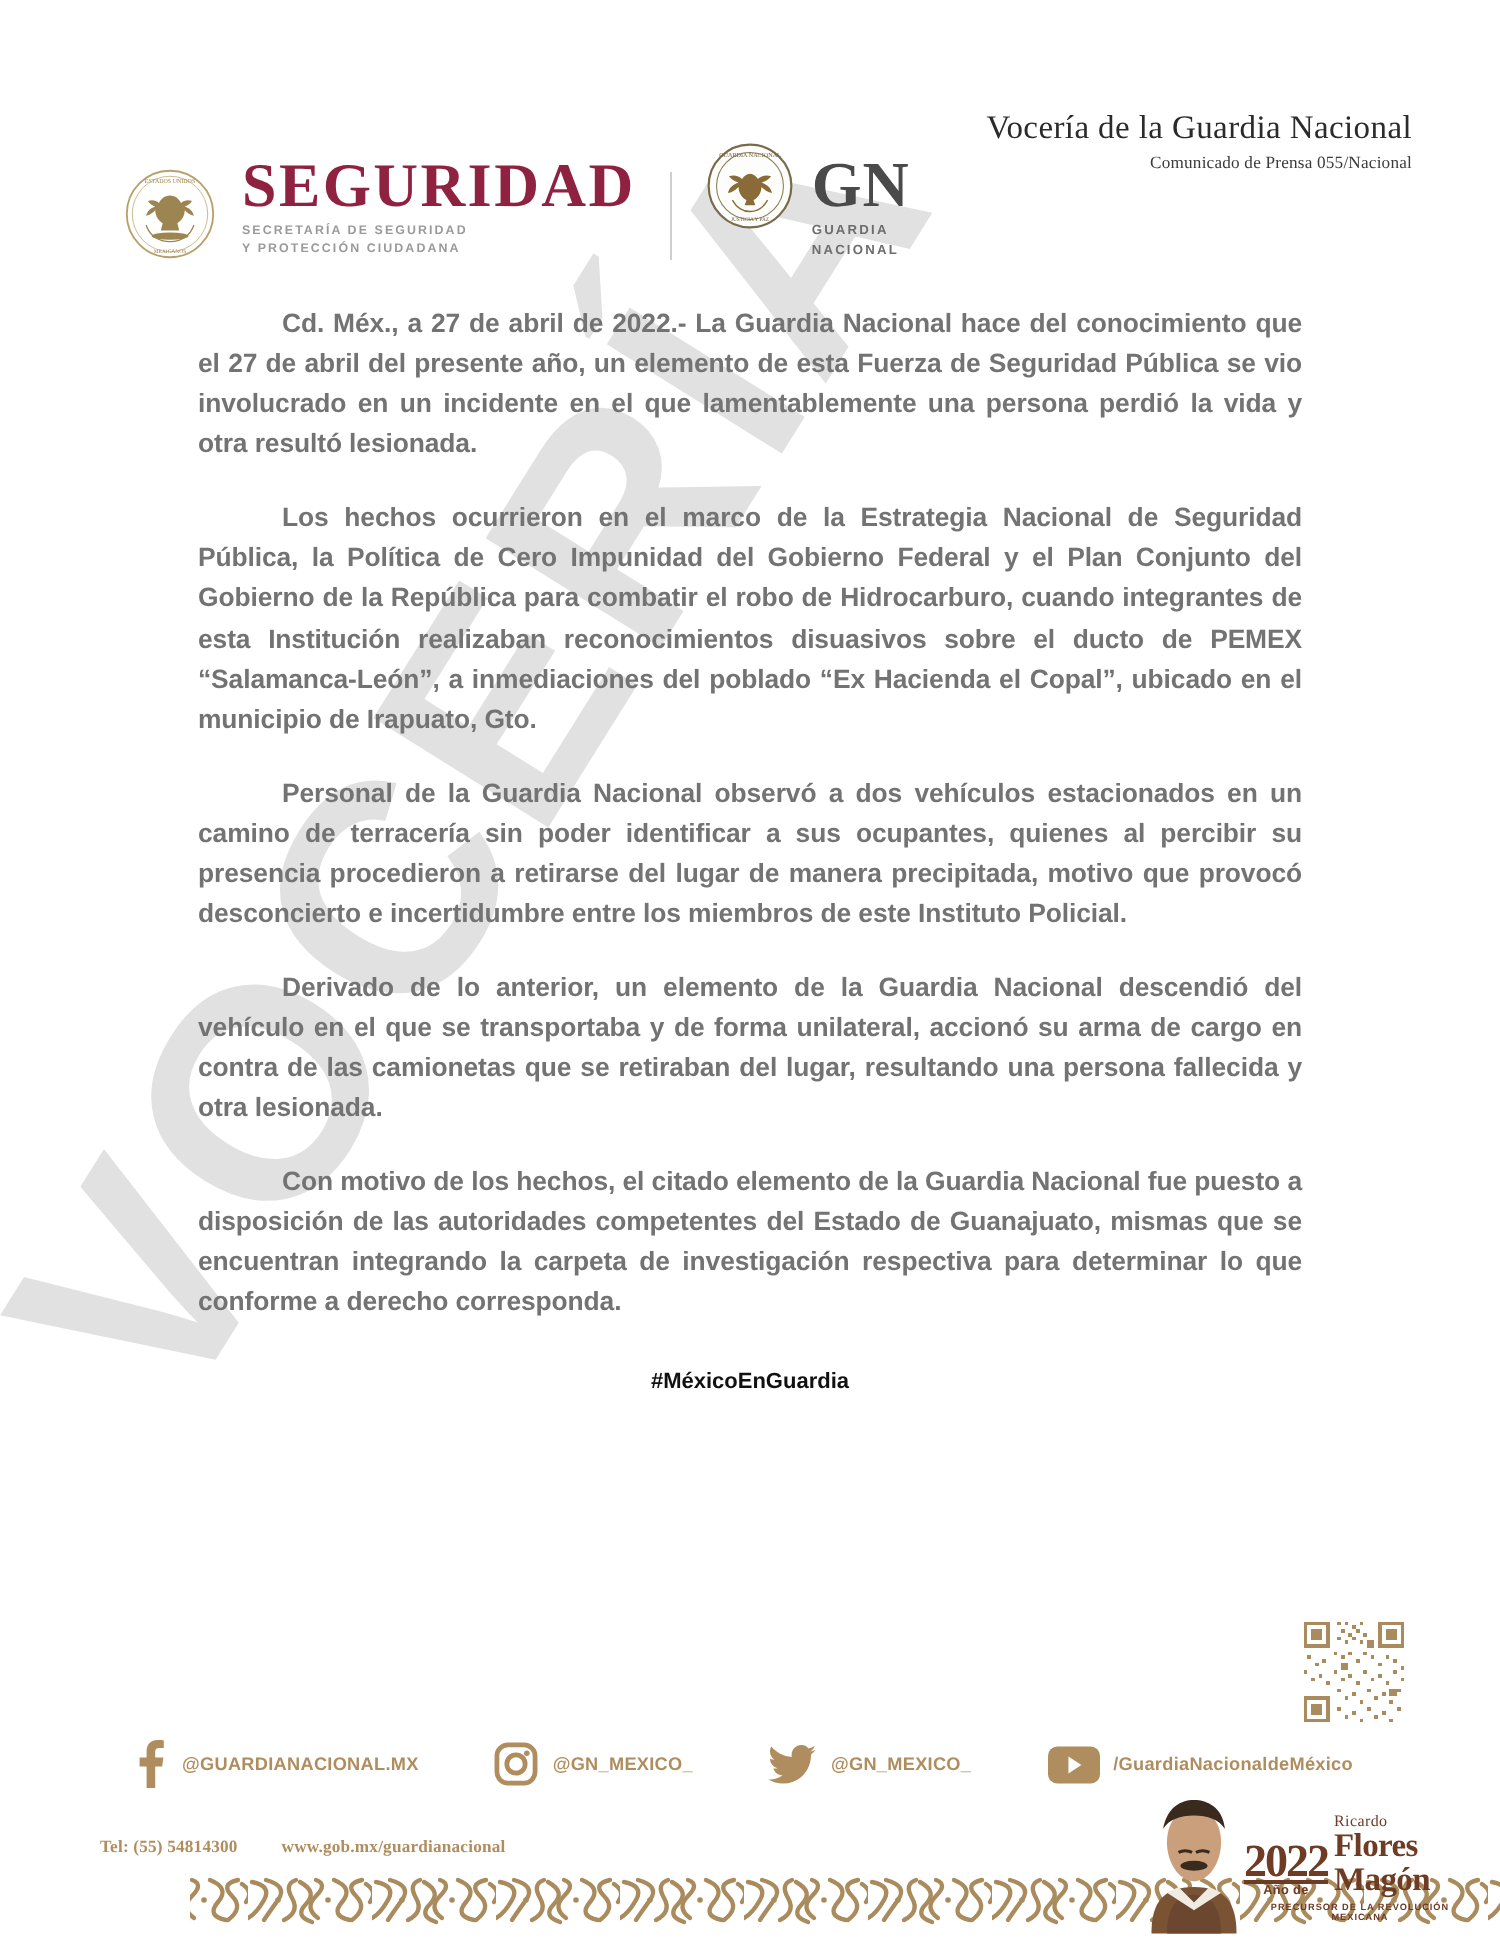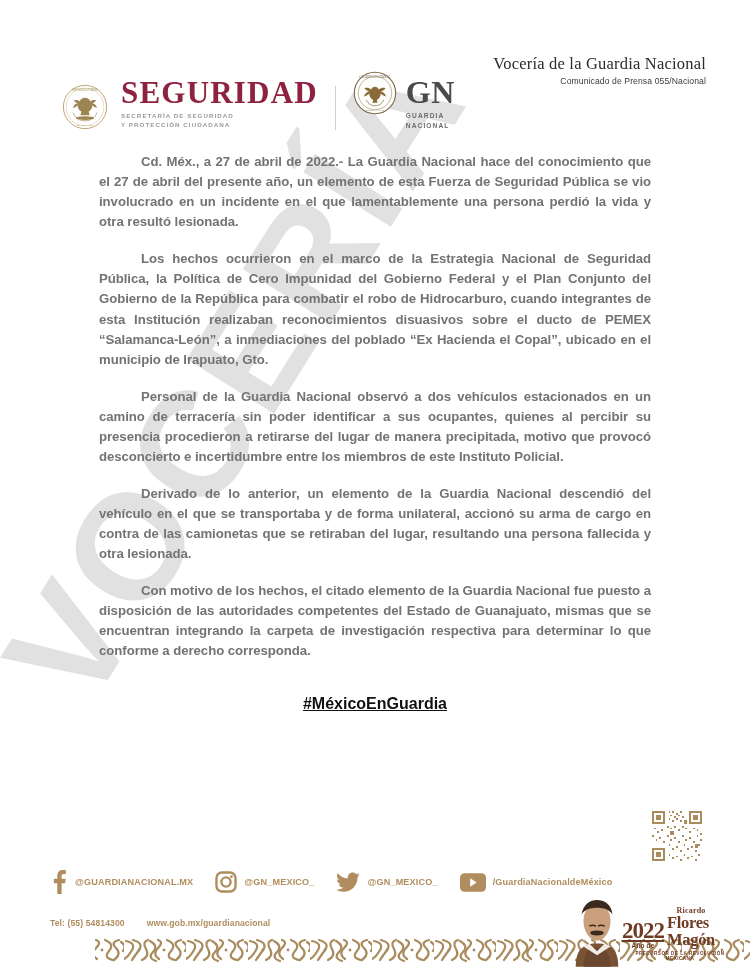--- a/index.html
+++ b/index.html
@@ -127,20 +127,21 @@
     letter-spacing: .2px;
     display: block;
     line-height: 1.25;
   }
   .voceria-line {
     display: block;
     font-size: 8.6px;
     color: #3a3a3a;
     line-height: 1.6;
     letter-spacing: .1px;
+    font-family: Liberation Serif, serif;
   }
 
   
   .doc-title {
     position: relative;
     z-index: 2;
     margin: 30px auto 0;
     width: 530px;
     text-align: center;
     font-size: 15.2px;
@@ -166,44 +167,43 @@
     color: #737373;
     letter-spacing: -0.05px;
     font-weight: bold;
   }
   .body-copy p.no-indent { text-indent: 0; }
 
   .hashtag {
     position: relative;
     z-index: 2;
     text-align: center;
-    font-size: 16px;
+    font-size: 11px;
     font-weight: 700;
     color: #111;
-    margin-top: 34px;
-    text-decoration: underline;
+    margin-top: 24px;
   }
 
   
   .footer {
     position: absolute;
     left: 0;
     bottom: 0;
     width: 750px;
     z-index: 3;
   }
   .social-row {
     display: flex;
     align-items: center;
-    gap: 0px;
+    gap: 16px;
     padding: 0 0 0 50px;
     height: 30px;
     position: absolute;
     bottom: 74px;
-    left: 0;
+    left: 16px;
   }
   .social-item {
     display: flex;
     align-items: center;
     gap: 7px;
     margin-right: 22px;
   }
   .social-item .sicon {
     display: flex;
     align-items: center;
@@ -220,21 +220,21 @@
   .addr-block {
     position: absolute;
     left: 50px;
     bottom: 41px;
     color: #b08d5e;
     font-size: 8.6px;
     font-weight: 700;
     line-height: 1.55;
     letter-spacing: .1px;
   }
-  .addr-block .l1 span { margin-right: 22px; }
+  .addr-block .l1 span { margin-right: 22px; font-family: Liberation Serif, serif; }
 
   .ornament {
     position: absolute;
     left: 0;
     bottom: 8px;
     width: 750px;
     height: 26px;
     overflow: hidden;
   }
 
@@ -292,23 +292,23 @@
     margin-top: 1px;
     letter-spacing: .2px;
   }
   .magon-names {
     line-height: 1;
   }
   .magon-ricardo {
     display: block;
     font-family: "Liberation Serif", "DejaVu Serif", serif;
     font-size: 8px;
-    font-weight: 700;
+    font-weight: 400;
     color: #6e3b24;
-    text-align: center;
+    text-align: left;
     letter-spacing: .2px;
   }
   .magon-flores,
   .magon-magon {
     display: block;
     font-family: "Liberation Serif", "DejaVu Serif", serif;
     font-size: 16.5px;
     font-weight: 700;
     color: #6e3b24;
     letter-spacing: -0.3px;

